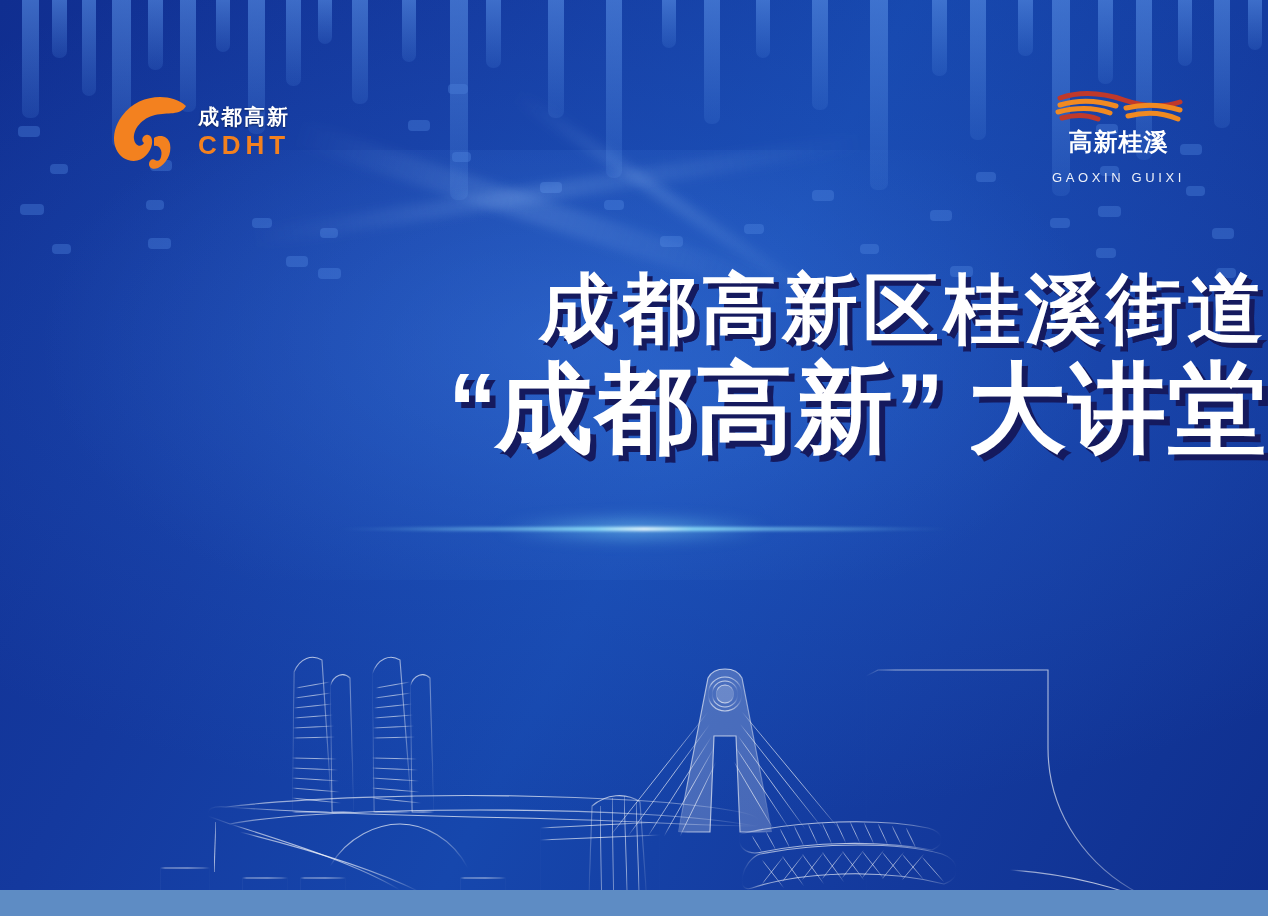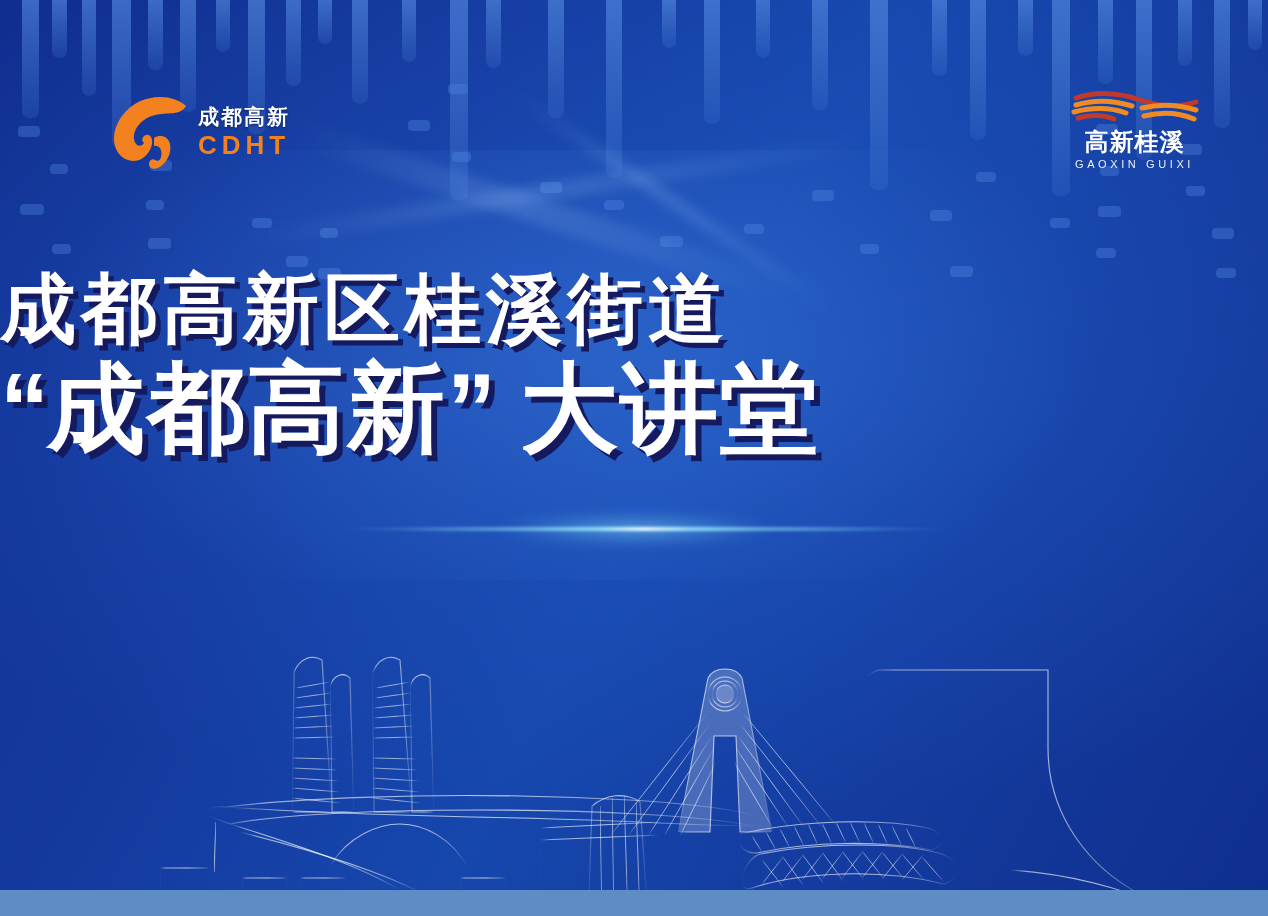--- a/index.html
+++ b/index.html
@@ -43,27 +43,27 @@
     filter:blur(7px);}
 
   
   .logo-cdht{position:absolute;left:108px;top:88px;width:170px;height:90px;}
   .logo-cdht .mark{position:absolute;left:0;top:0;width:86px;height:88px;}
   .logo-cdht .txt{position:absolute;left:90px;top:18px;}
   .logo-cdht .cn{color:#ffffff;font-size:21px;font-weight:bold;letter-spacing:2px;line-height:1;
                  text-shadow:0 1px 2px rgba(6,24,70,.8);}
   .logo-cdht .en{color:#f3811f;font-size:26px;font-weight:bold;letter-spacing:5px;line-height:1;margin-top:5px;}
 
-  .logo-gx{position:absolute;right:56px;top:88px;width:155px;height:90px;text-align:center;}
+  .logo-gx{position:absolute;right:72px;top:88px;width:155px;height:90px;text-align:center;}
   .logo-gx .waves{width:130px;height:40px;margin:0 auto;display:block;}
   .logo-gx .cn{color:#ffffff;font-size:24px;font-weight:bold;letter-spacing:1px;line-height:1;margin-top:2px;}
-  .logo-gx .en{color:#ffffff;font-size:11px;letter-spacing:3.6px;line-height:1;margin-top:5px;opacity:.92;}
-
-  
-  .head{position:absolute;left:0;top:268px;width:100%;text-align:left;}
+  .logo-gx .en{color:#ffffff;font-size:13px;letter-spacing:3.6px;line-height:1;margin-top:17px;opacity:.92;}
+
+  
+  .head{position:absolute;left:0;top:268px;width:100%;text-align:right;}
   .t1{color:#ffffff;font-size:76px;font-weight:bold;letter-spacing:5px;line-height:1.08;
       text-shadow:5px 5px 0 #151a5e, 5px 5px 0 #151a5e;}
   .t2{color:#ffffff;font-size:98px;font-weight:bold;letter-spacing:2px;line-height:1.12;margin-top:4px;
       text-shadow:6px 6px 0 #151a5e;}
   .t2 .q{letter-spacing:-2px;}
   .t2 .gap{display:inline-block;width:26px;}
   .sub{position:absolute;left:0;top:570px;width:100%;text-align:center;
        color:#ffffff;font-size:38px;font-weight:bold;letter-spacing:2px;
        text-shadow:3px 3px 0 #1b2a75;}
 

